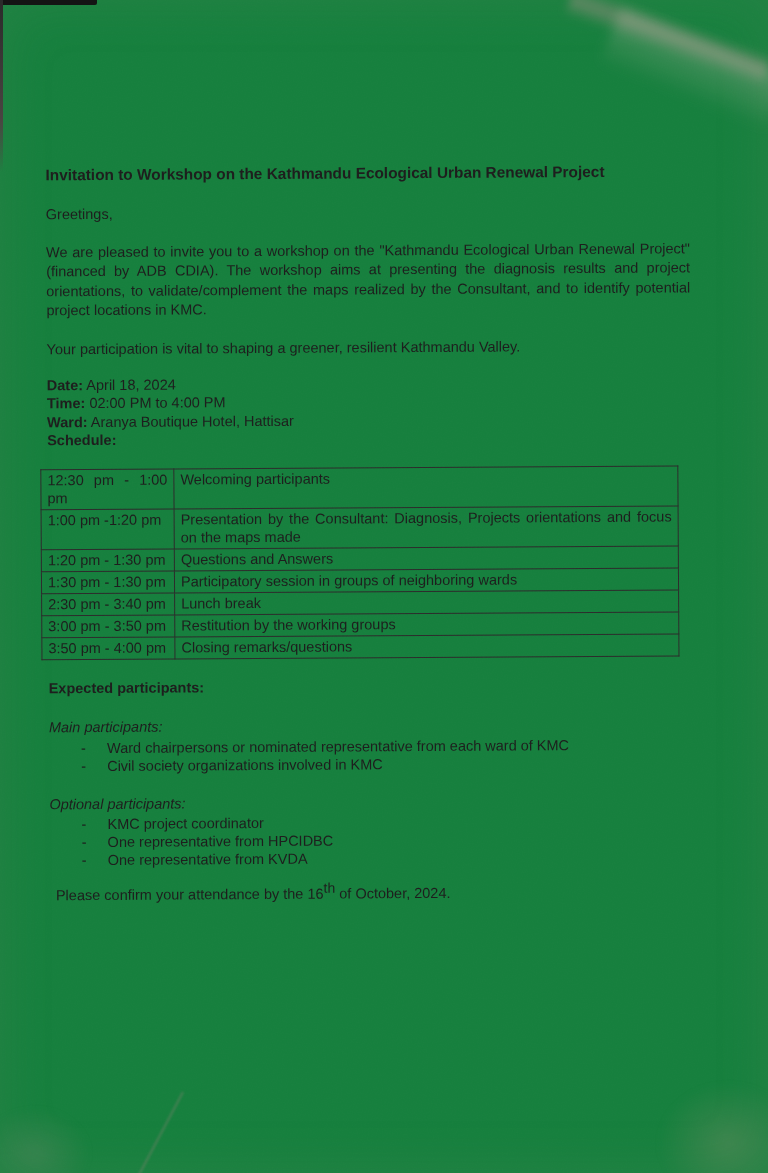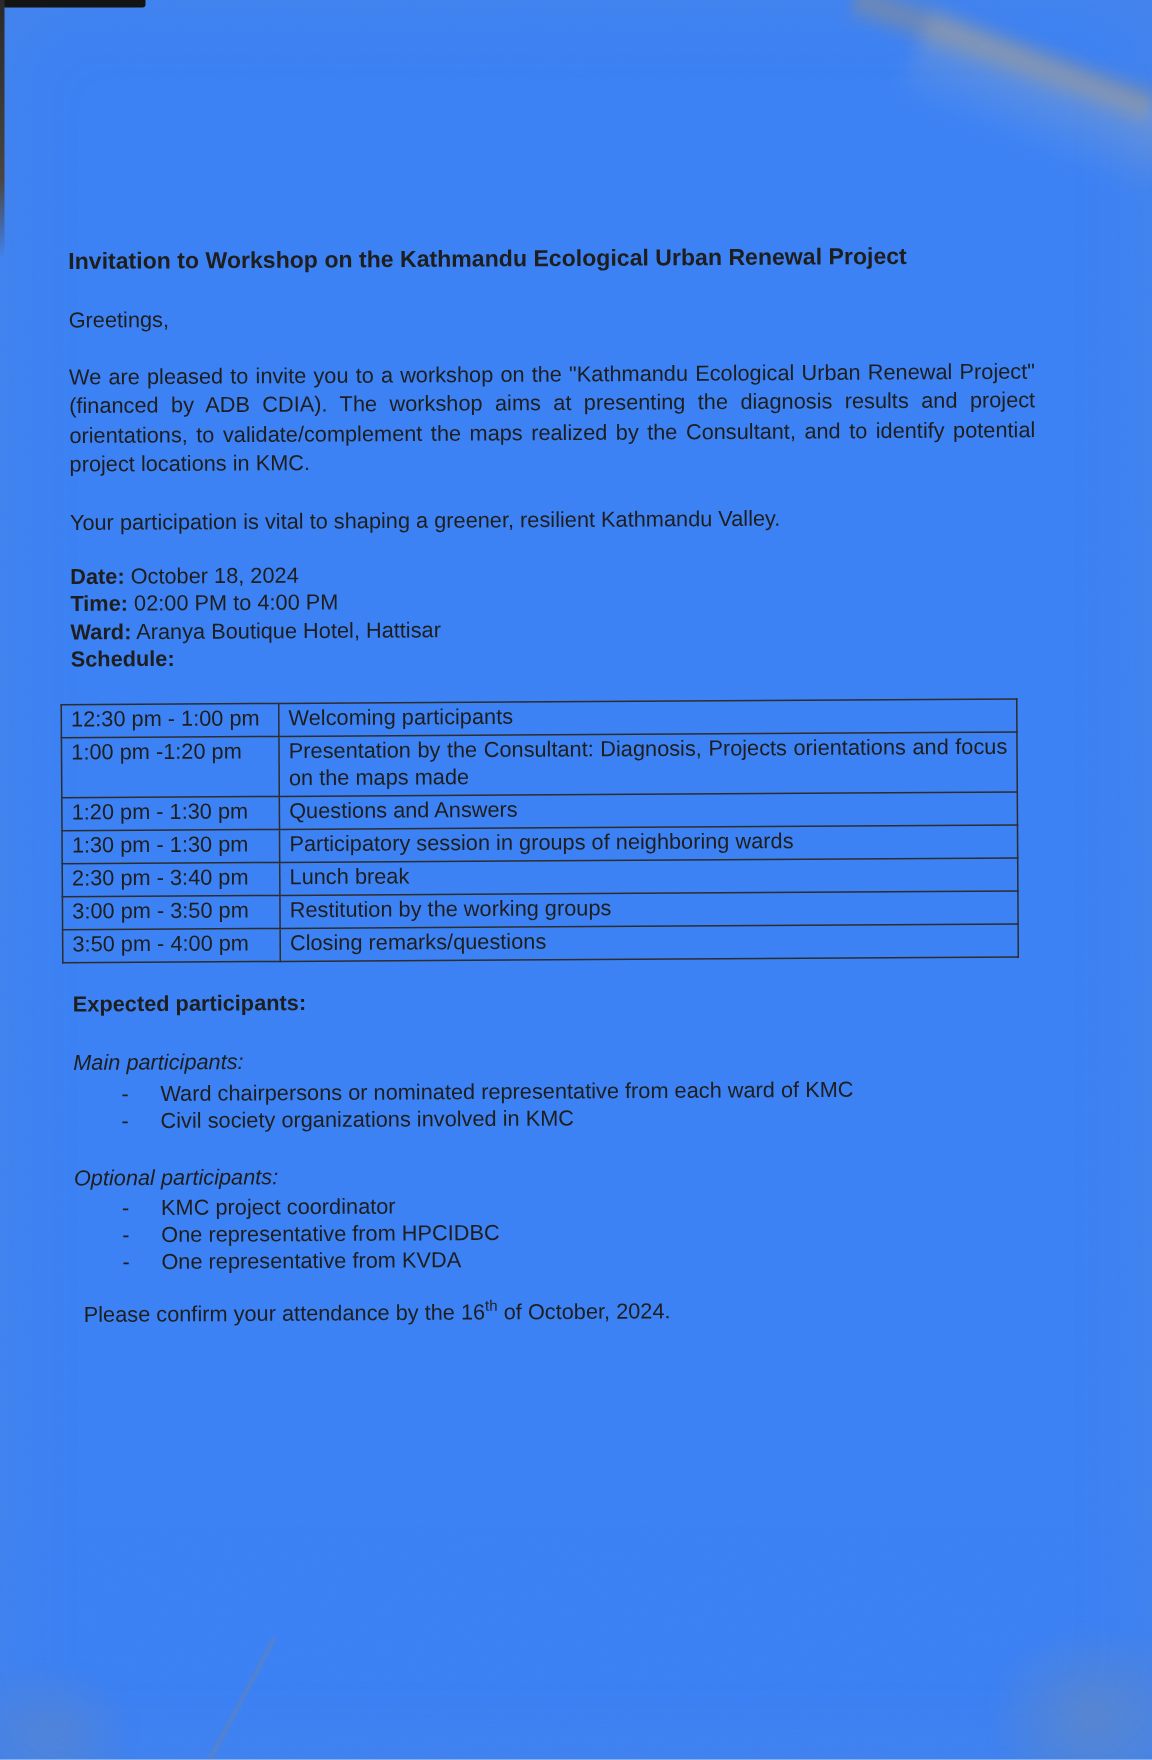--- a/index.html
+++ b/index.html
@@ -1,19 +1,19 @@
 <!DOCTYPE html>
 <html><head>
 <meta charset="utf-8">
 <style>
   html,body{margin:0;padding:0;}
   .page{
     position:relative;
     width:768px;height:1173px;
-    background:#3b82f6;
+    background:#15803d;
     overflow:hidden;
     font-family:"Liberation Sans", sans-serif;
     color:#1c1c1c;
     box-shadow: inset 0 0 60px rgba(170,160,140,0.10);
   }
   
   .scan-bar{
     position:absolute;left:0;top:0;width:97px;height:5px;
     background:#141414;border-radius:0 0 2px 0;z-index:6;
   }
@@ -75,28 +75,28 @@
     table-layout:fixed;
   }
   table.schedule td{
     border:1.6px solid #2b2b2b;
     padding:1px 6px 2px 6px;
     font-size:14.5px;line-height:18px;
     vertical-align:top;
     text-align:justify;
     box-sizing:border-box;
   }
-  td.time-cell{width:145px;}
+  td.time-cell{width:133px;}
   .expected{margin:19px 0 0 0;font-weight:bold;}
   .group-heading{margin:20px 0 0 0;font-style:italic;}
   .plist{margin:1px 0 0 0;}
   .plist .li{display:flex;line-height:18px;margin:0 0 0 32px;}
   .plist .dash{width:26px;flex:0 0 26px;}
   .confirm{margin:17px 0 0 6px;}
-  .confirm sup{font-size:10px;line-height:0;}
+  .confirm sup{font-size:14px;line-height:0;}
   .sigwrap{position:relative;}
 </style>
 </head>
 <body>
 
 <div class="page">
 
   <div class="scan-bar"></div>
   <div class="edge-line"></div>
   <div class="crease-tr"></div>
@@ -117,21 +117,21 @@
 
     <div class="title">Invitation to Workshop on the Kathmandu Ecological Urban Renewal Project</div>
 
     <p class="greeting">Greetings,</p>
 
     <p class="intro">We are pleased to invite you to a workshop on the "Kathmandu Ecological Urban Renewal Project" (financed by ADB CDIA). The workshop aims at presenting the diagnosis results and project orientations, to validate/complement the maps realized by the Consultant, and to identify potential project locations in KMC.</p>
 
     <p class="note">Your participation is vital to shaping a greener, resilient Kathmandu Valley.</p>
 
     <div class="details">
-      <div><b>Date:</b><span> October 18, 2024</span></div>
+      <div><b>Date:</b><span> April 18, 2024</span></div>
       <div><b>Time:</b><span> 02:00 PM to 4:00 PM</span></div>
       <div><b>Ward:</b><span> Aranya Boutique Hotel, Hattisar</span></div>
       <div><b>Schedule:</b><span></span></div>
     </div>
 
     <table class="schedule">
       <tbody>
         <tr>
           <td class="time-cell">12:30 pm - 1:00 pm</td>
           <td>Welcoming participants</td>

